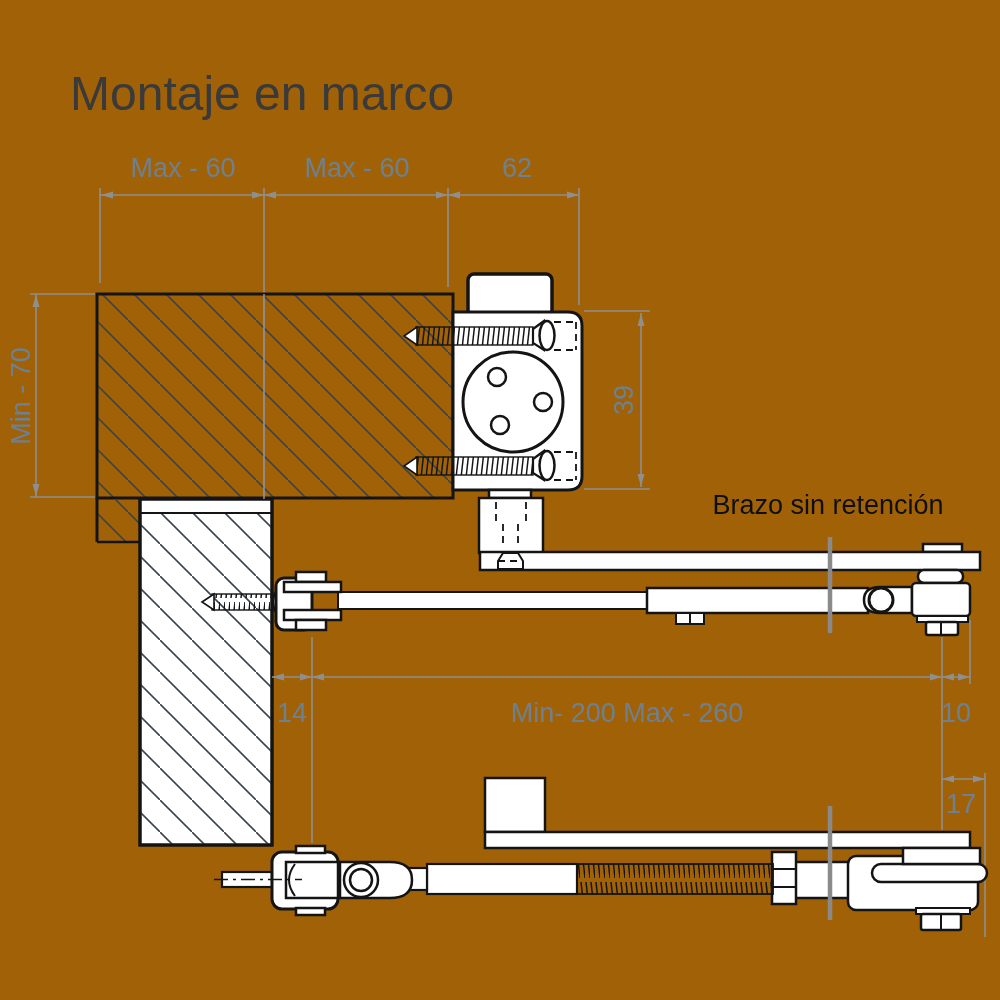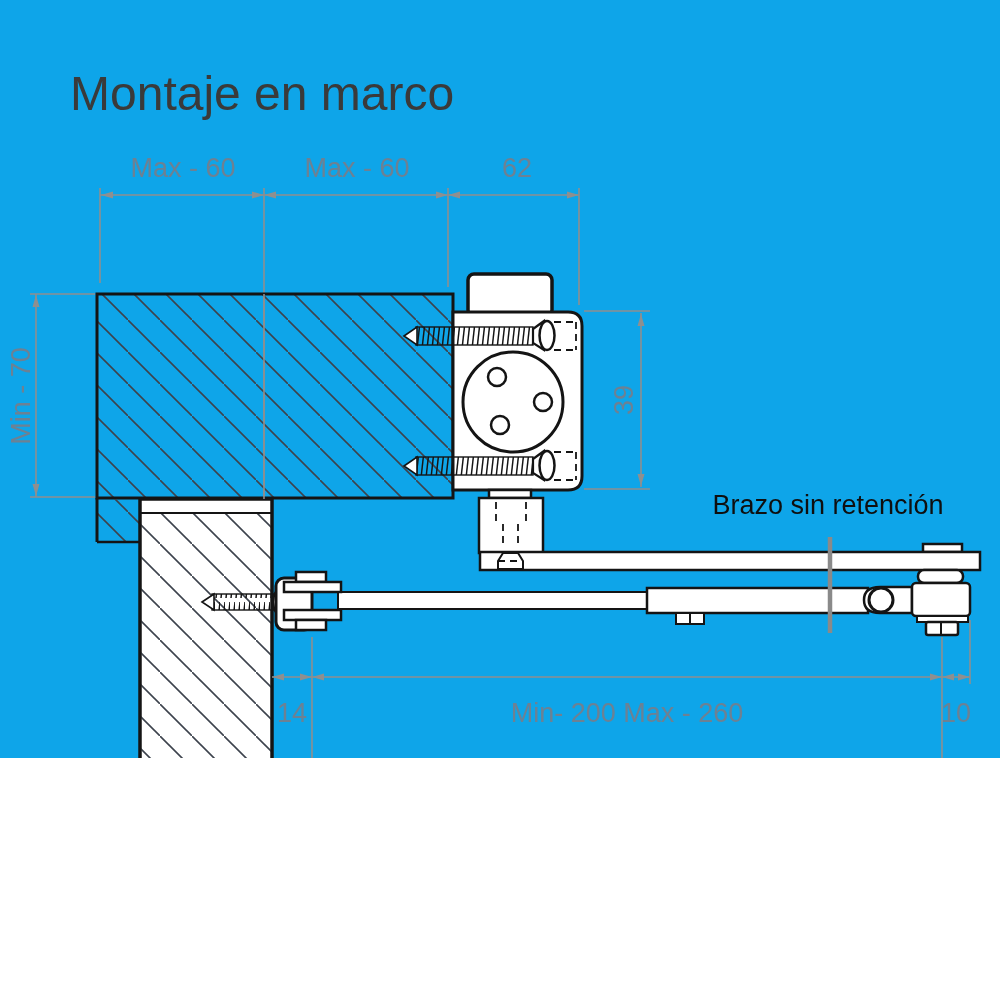--- a/index.html
+++ b/index.html
@@ -1,16 +1,16 @@
 <!DOCTYPE html>
 <html><head>
 <meta charset="utf-8">
 <style>
   html,body{margin:0;padding:0;background:#ffffff;}
-  .stage{width:1000px;height:758px;position:relative;background:#0ea5e9;overflow:hidden;}
+  .stage{width:1000px;height:1000px;position:relative;background:#a16207;overflow:hidden;}
   svg{display:block;}
   text{font-family:"Liberation Sans","DejaVu Sans",sans-serif;}
   .title-text{font-size:48px;fill:#3a3a3a;}
   .dim-text{font-size:27px;fill:#6d8193;}
   .arm-label{font-size:27px;fill:#0f0f0f;font-weight:500;}
   .ink{stroke:#141414;fill:none;}
   .inkf{stroke:#141414;fill:#ffffff;}
   .dim{stroke:#8f8f8f;stroke-width:1.6;fill:none;}
   .dimarrow{fill:#8f8f8f;stroke:none;}
   .dash{stroke:#141414;stroke-width:1.8;fill:none;stroke-dasharray:7 5;}

